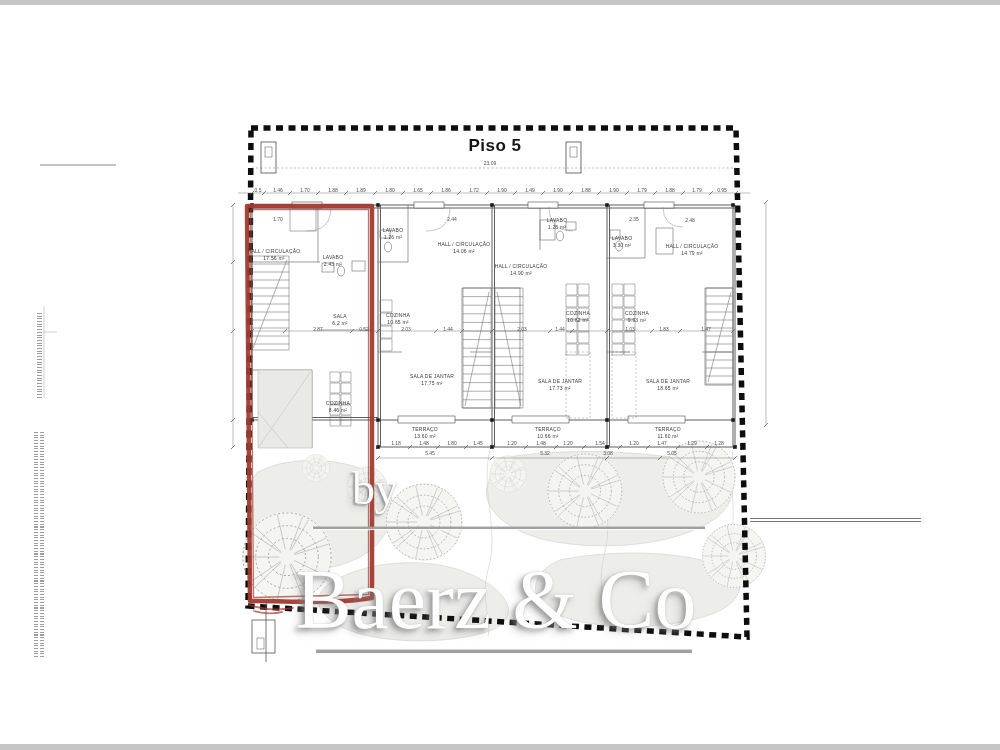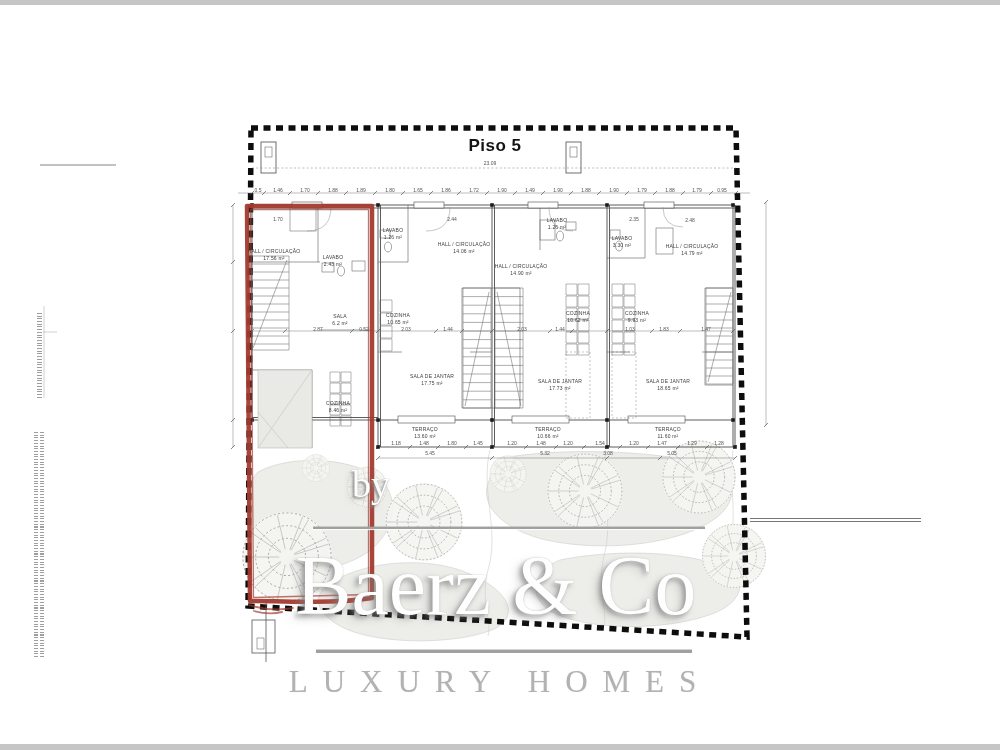--- a/index.html
+++ b/index.html
@@ -12,26 +12,26 @@
   .plan-title{position:absolute;left:430px;top:136px;width:130px;text-align:center;
               font-size:17px;font-weight:600;color:#141414;letter-spacing:.5px;z-index:4;}
   #plan-labels{position:absolute;left:0;top:0;width:1000px;height:750px;z-index:3;pointer-events:none;}
   .room-label{position:absolute;transform:translate(-50%,0);font-size:5px;line-height:1.35;
               color:#3d3d3d;text-align:center;white-space:nowrap;letter-spacing:.2px;}
   .dim-label{position:absolute;transform:translate(-50%,-50%);font-size:5px;color:#555;white-space:nowrap;}
   .fineprint{position:absolute;opacity:.65;
              background:repeating-linear-gradient(180deg,#6a6a6a 0,#6a6a6a 1px,transparent 1px,transparent 2.7px);}
   
   .wm{position:absolute;z-index:6;font-family:"Liberation Serif",serif;}
-  .wm-by{left:352px;top:462px;font-size:38px;color:#fdfdfd;
+  .wm-by{left:352px;top:462px;font-size:46px;color:#fdfdfd;
          text-shadow:-2px 2px 2px rgba(135,135,135,.75),-4px 4px 6px rgba(150,150,150,.4),0 0 1px rgba(140,140,140,.8);}
   .wm-rule{height:2px;background:#a0a0a0;box-shadow:-1px 1px 1px rgba(255,255,255,.95),0 -1px 0 rgba(150,150,150,.4);}
   .wm-rule1{left:313px;top:527px;width:392px;}
   .wm-rule2{left:316px;top:650px;width:376px;height:2.5px;}
-  .wm-brand{left:50%;top:537px;transform:translateX(-51%);font-size:84px;color:#fefefe;white-space:nowrap;
+  .wm-brand{left:50%;top:551px;transform:translateX(-51%);font-size:84px;color:#fefefe;white-space:nowrap;
             text-shadow:-3px 3px 4px rgba(115,115,115,.6),-6px 5px 8px rgba(150,150,150,.35),0 0 1px rgba(150,150,150,.7);}
   .wm-tagline{left:50%;top:664px;transform:translateX(-50%);font-size:31px;color:#b2b2b2;letter-spacing:15px;
               white-space:nowrap;text-shadow:-1px 1px 1px rgba(255,255,255,.9),0 0 1px rgba(130,130,130,.35);}
 </style>
 </head>
 <body>
 
 <div class="canvas">
   <div class="edge-bar top"></div>
   <div class="edge-bar bottom"></div>
@@ -341,14 +341,13 @@
       <span class="dim-label" style="left: 430px; top: 453px;">5.45</span>
       <span class="dim-label" style="left: 545px; top: 453px;">5.32</span>
       <span class="dim-label" style="left: 608px; top: 453px;">3.08</span>
       <span class="dim-label" style="left: 672px; top: 453px;">5.05</span>
     </div>
 
   <div class="wm wm-by">by</div>
   <div class="wm wm-rule wm-rule1"></div>
   <div class="wm wm-brand">Baerz &amp; Co</div>
   <div class="wm wm-rule wm-rule2"></div>
-  <div class="wm wm-tagline">LUXURY HOMES</div>
 </div>
 
 </body></html>

